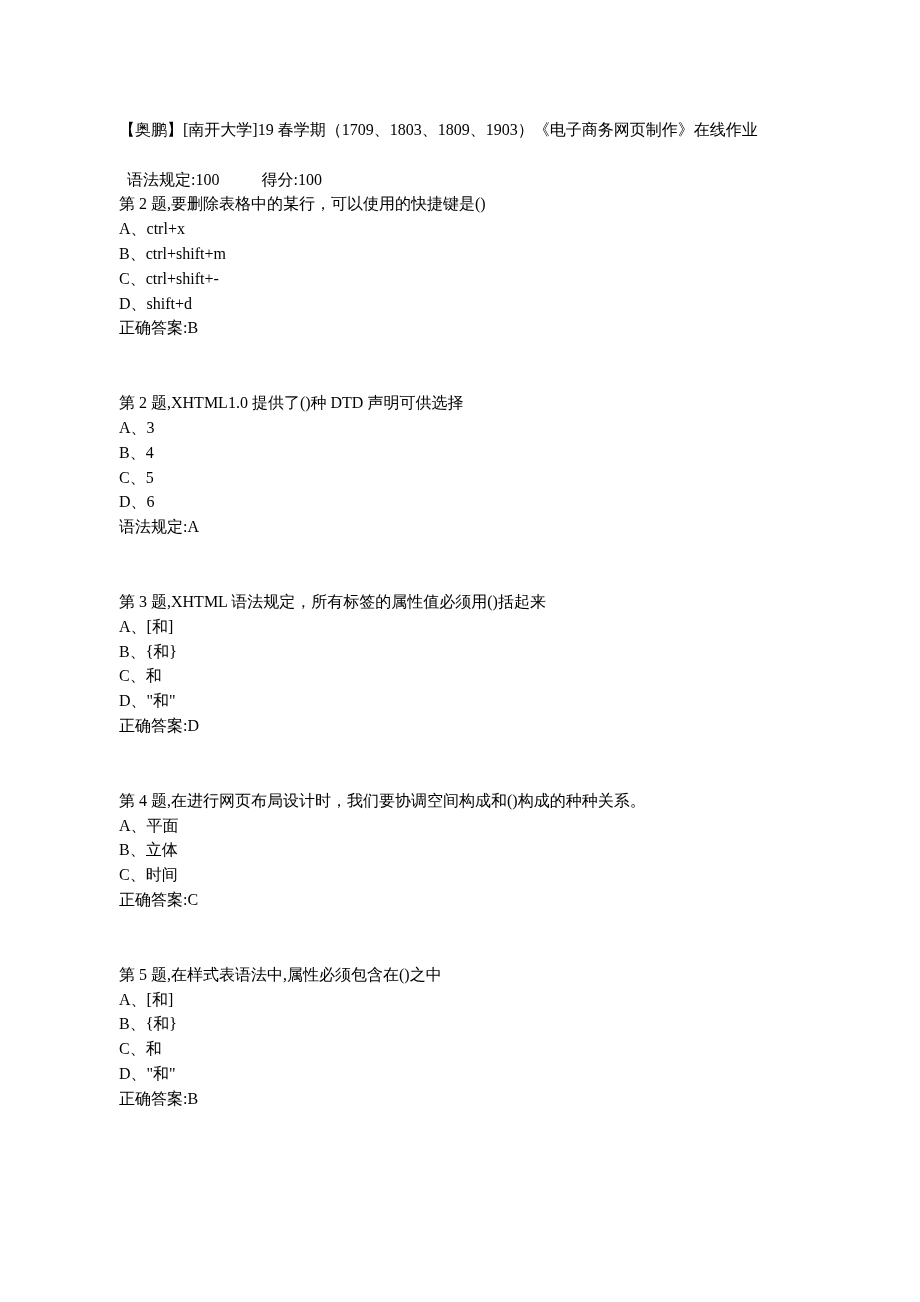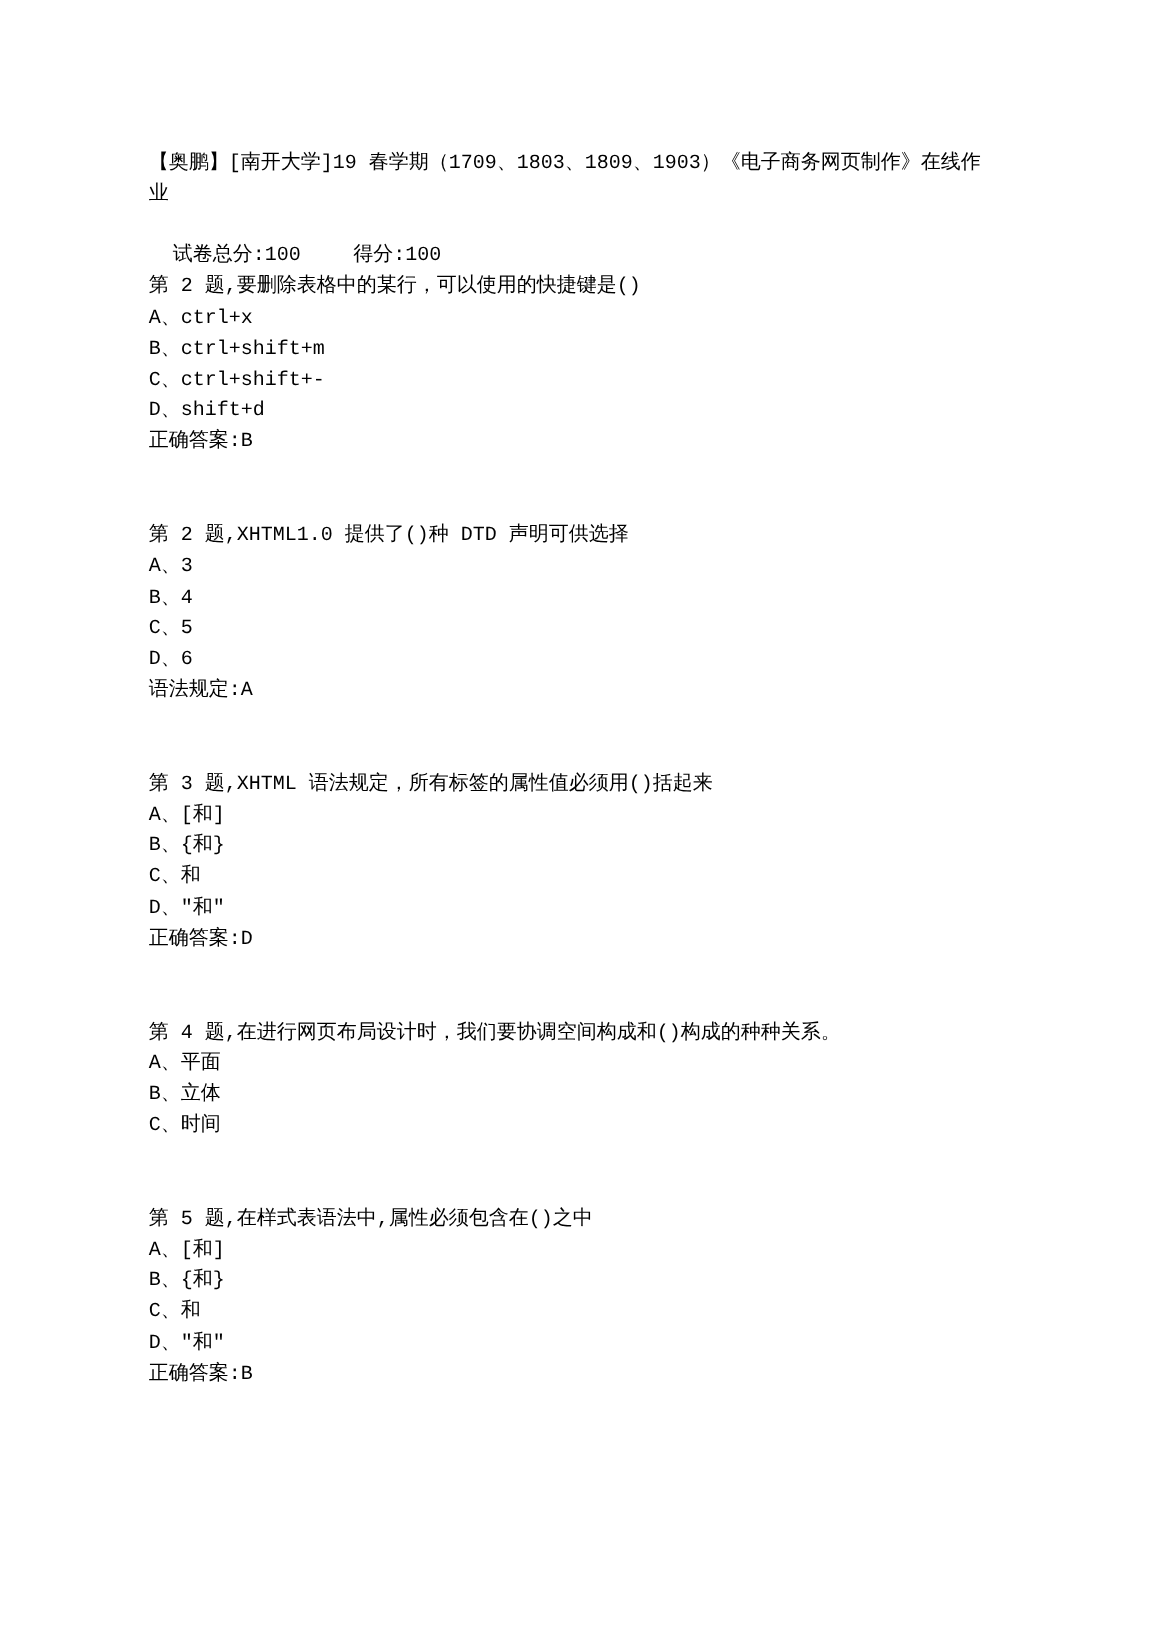--- a/index.html
+++ b/index.html
@@ -11,36 +11,35 @@
   body {
     font-family: "SimSun", "宋体", serif;
     font-size: 16px;
     color: #000000;
     line-height: 1.55;
     padding: 118px 120px 60px 119px;
     box-sizing: border-box;
   }
   .line {
     white-space: pre-wrap;
-    font-family: Liberation Mono, monospace;
   }
   .block {
     margin-bottom: 50px;
   }
   .score-line span.gap {
     display: inline-block;
     width: 42px;
   }
 </style>
 </head>
 <body>
 
 <div class="line">【奥鹏】[南开大学]19 春学期（1709、1803、1809、1903）《电子商务网页制作》在线作业</div>
 <div class="line score-line">
-  <span>试卷总分:100</span><span class="gap"></span><span>得分:100</span>
+  <span>语法规定:100</span><span class="gap"></span><span>得分:100</span>
 </div>
 
 <div id="questions">
     <div class="block">
       <div class="line">第 2 题,要删除表格中的某行，可以使用的快捷键是()</div>
       <div>
         <div class="line">A、ctrl+x</div>
         <div class="line">B、ctrl+shift+m</div>
         <div class="line">C、ctrl+shift+-</div>
         <div class="line">D、shift+d</div>
@@ -67,20 +66,21 @@
       </div>
       <div class="line">正确答案:D</div>
     </div>
     <div class="block">
       <div class="line">第 4 题,在进行网页布局设计时，我们要协调空间构成和()构成的种种关系。</div>
       <div>
         <div class="line">A、平面</div>
         <div class="line">B、立体</div>
         <div class="line">C、时间</div>
       </div>
+      <div class="line">正确答案:C</div>
     </div>
     <div class="block">
       <div class="line">第 5 题,在样式表语法中,属性必须包含在()之中</div>
       <div>
         <div class="line">A、[和]</div>
         <div class="line">B、{和}</div>
         <div class="line">C、和</div>
         <div class="line">D、"和"</div>
       </div>
       <div class="line">正确答案:B</div>

